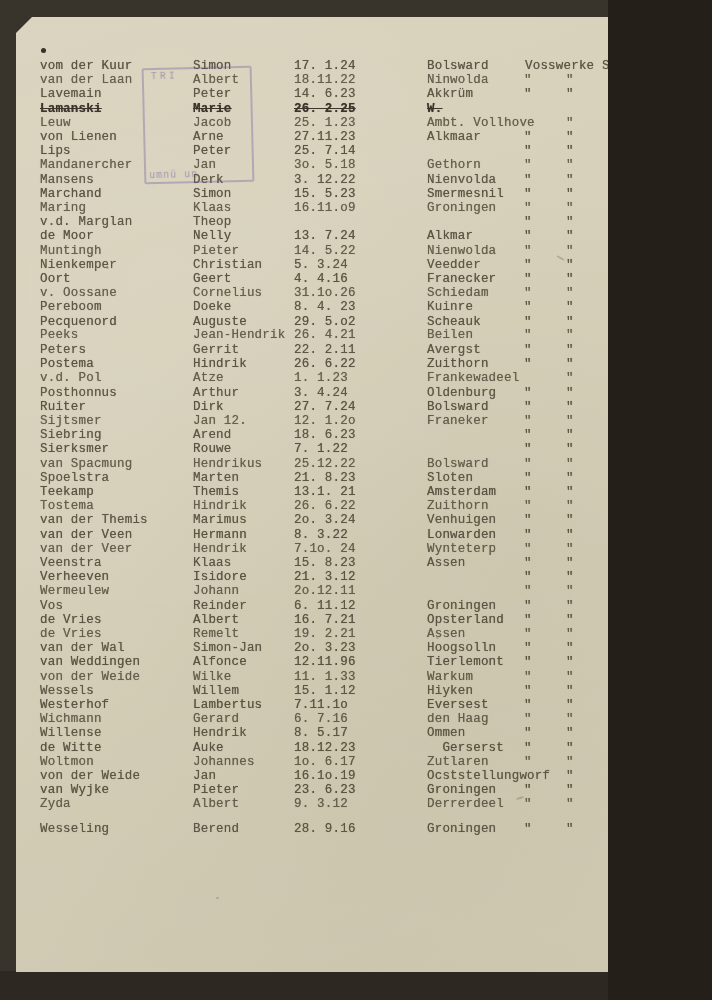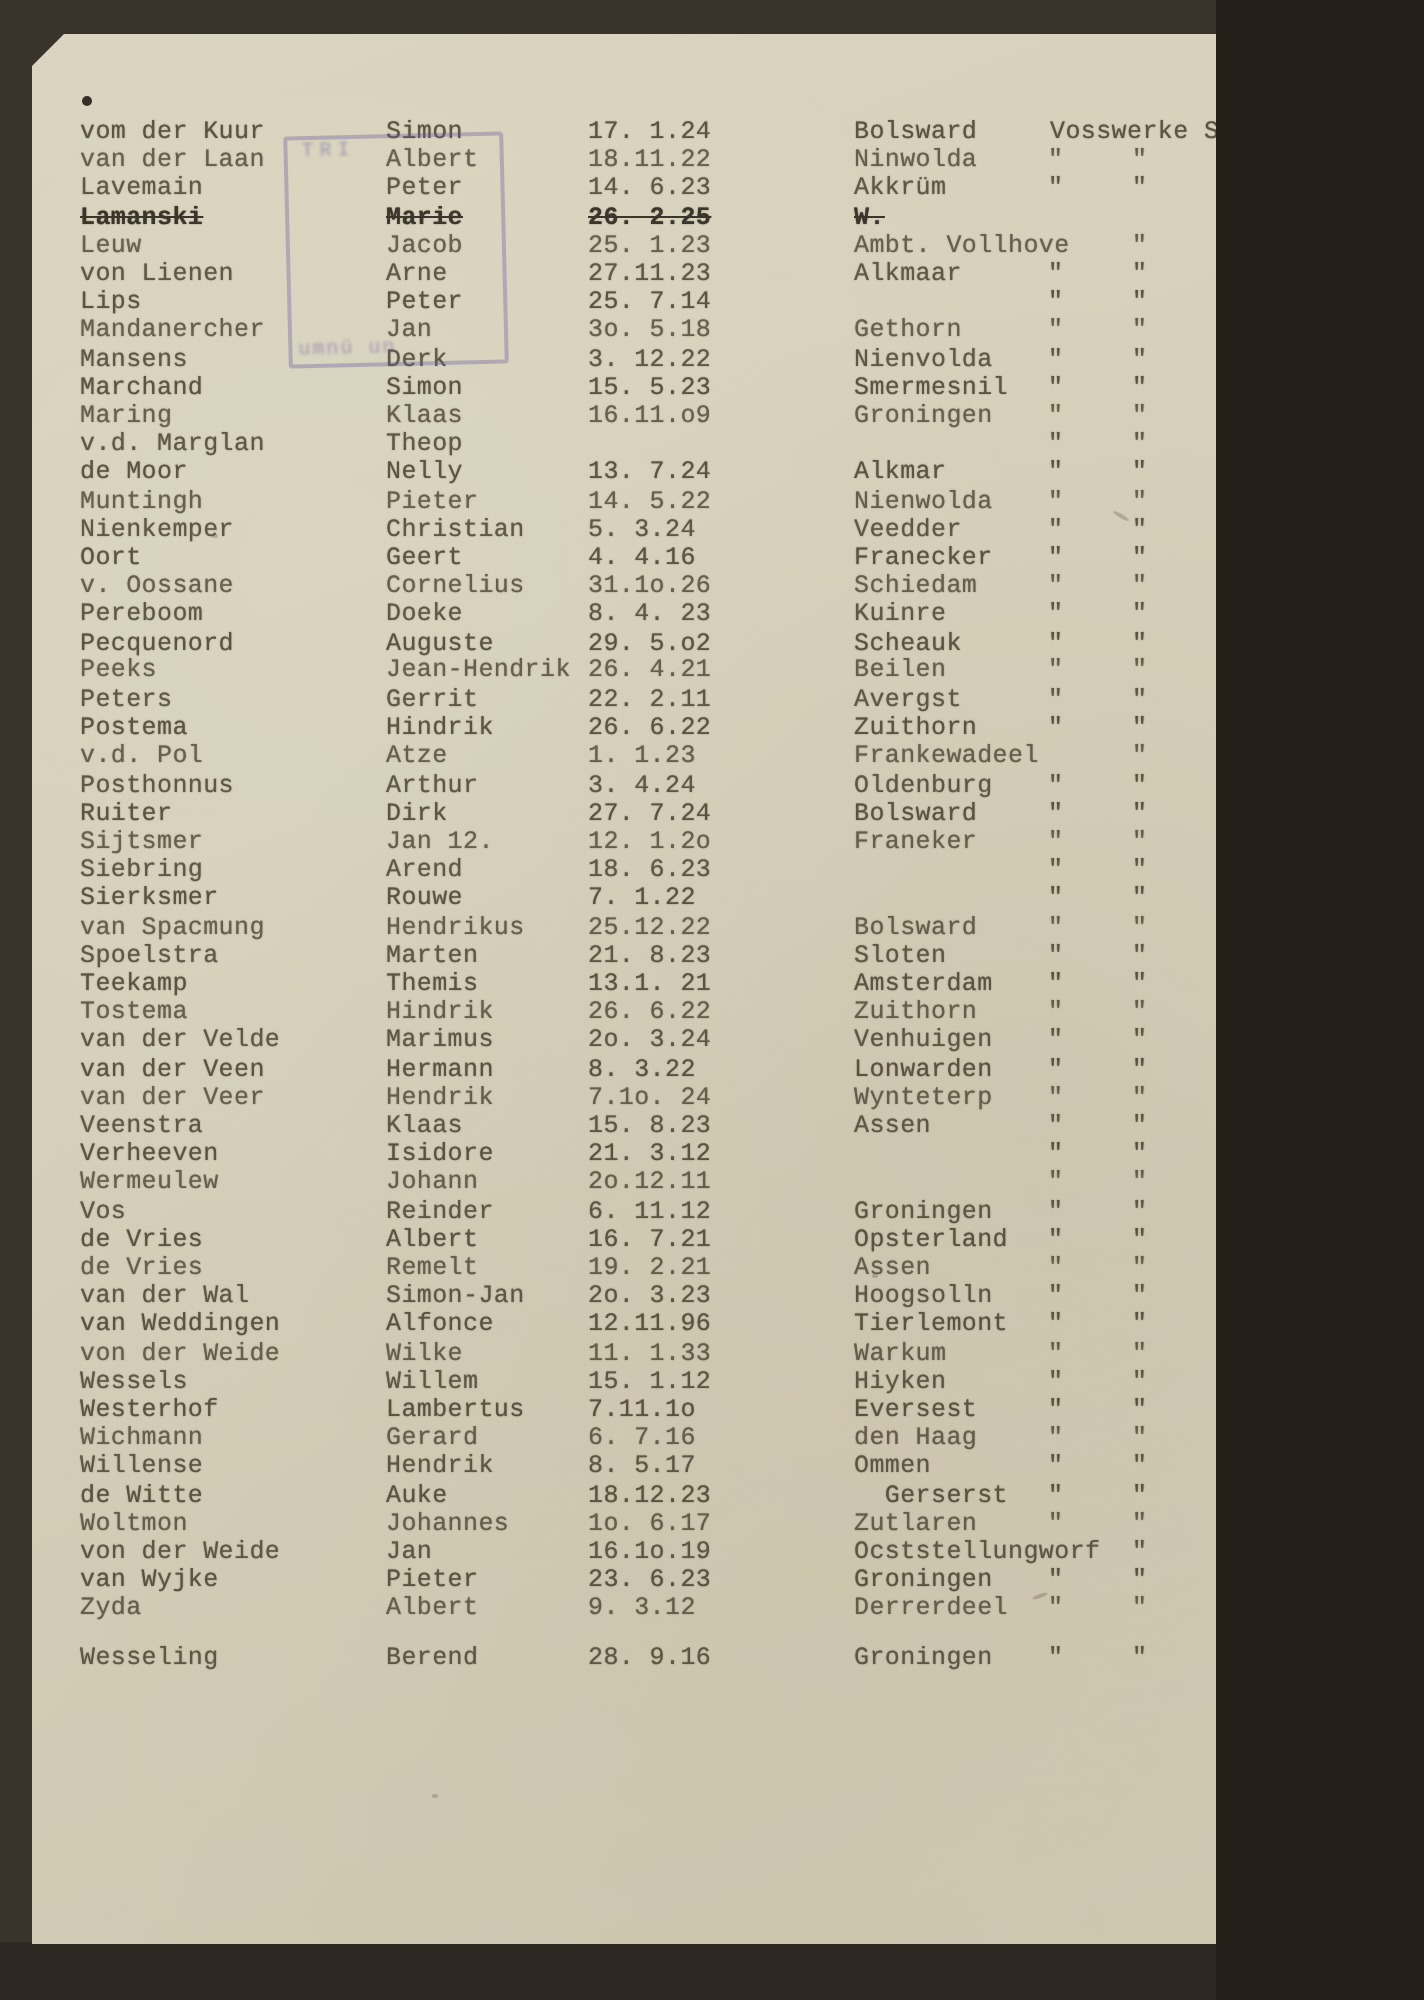--- a/index.html
+++ b/index.html
@@ -306,21 +306,21 @@
         </div>
         <div class="row ink-b" style="top: 482.2px;">
           <span class="c-surname">Tostema</span>
           <span class="c-first">Hindrik</span>
           <span class="c-date">26. 6.22</span>
           <span class="c-place">Zuithorn</span>
           <span class="c-ma">"</span>
           <span class="c-mb">"</span>
         </div>
         <div class="row ink-c" style="top: 496.4px;">
-          <span class="c-surname">van der Velde</span>
+          <span class="c-surname">van der Themis</span>
           <span class="c-first">Marimus</span>
           <span class="c-date">2o. 3.24</span>
           <span class="c-place">Venhuigen</span>
           <span class="c-ma">"</span>
           <span class="c-mb">"</span>
         </div>
         <div class="row ink-a" style="top: 510.6px;">
           <span class="c-surname">van der Veen</span>
           <span class="c-first">Hermann</span>
           <span class="c-date">8. 3.22</span>

